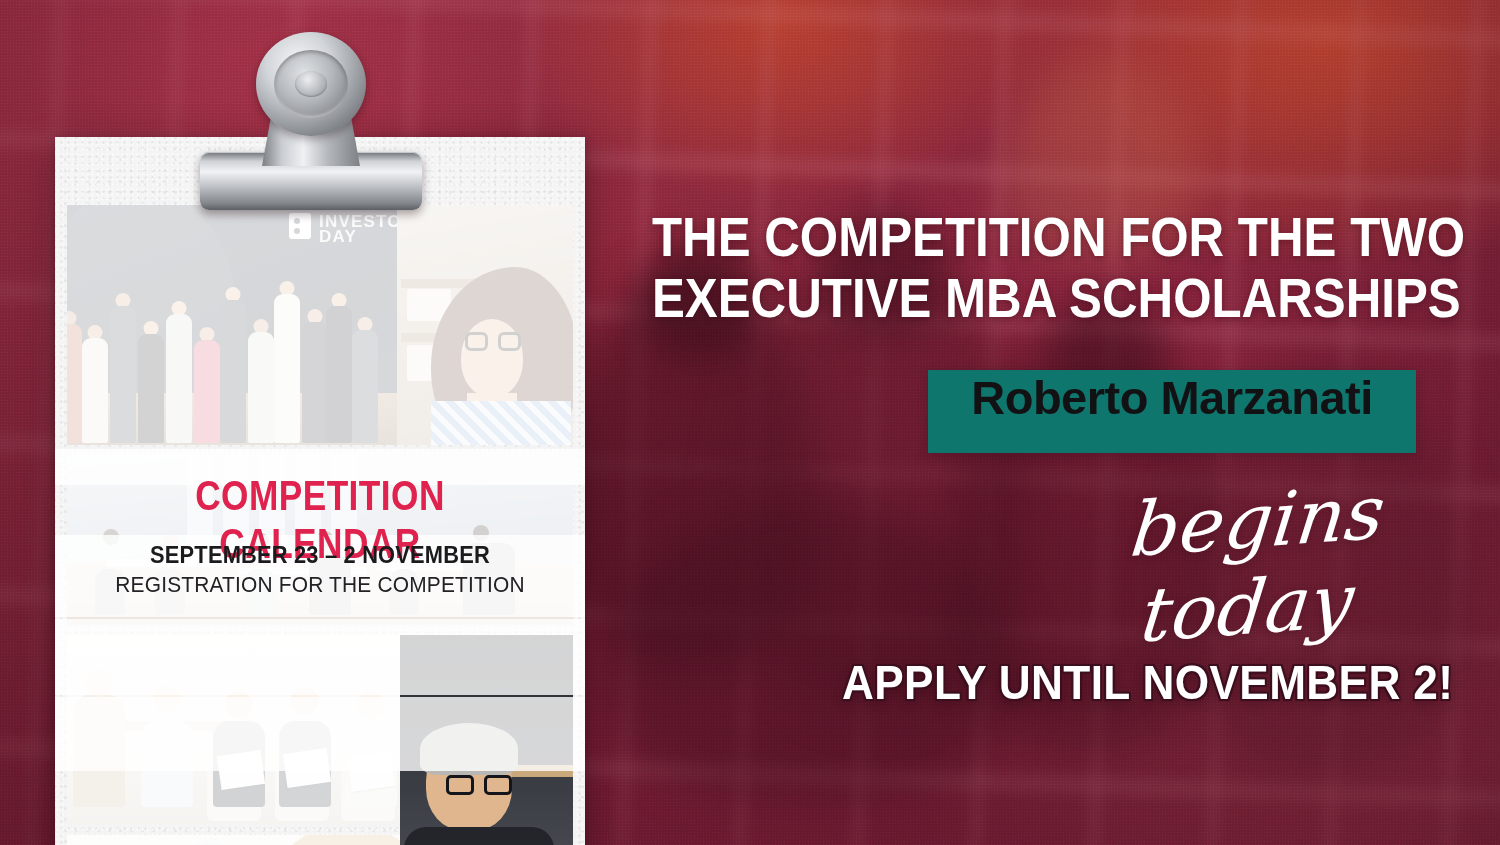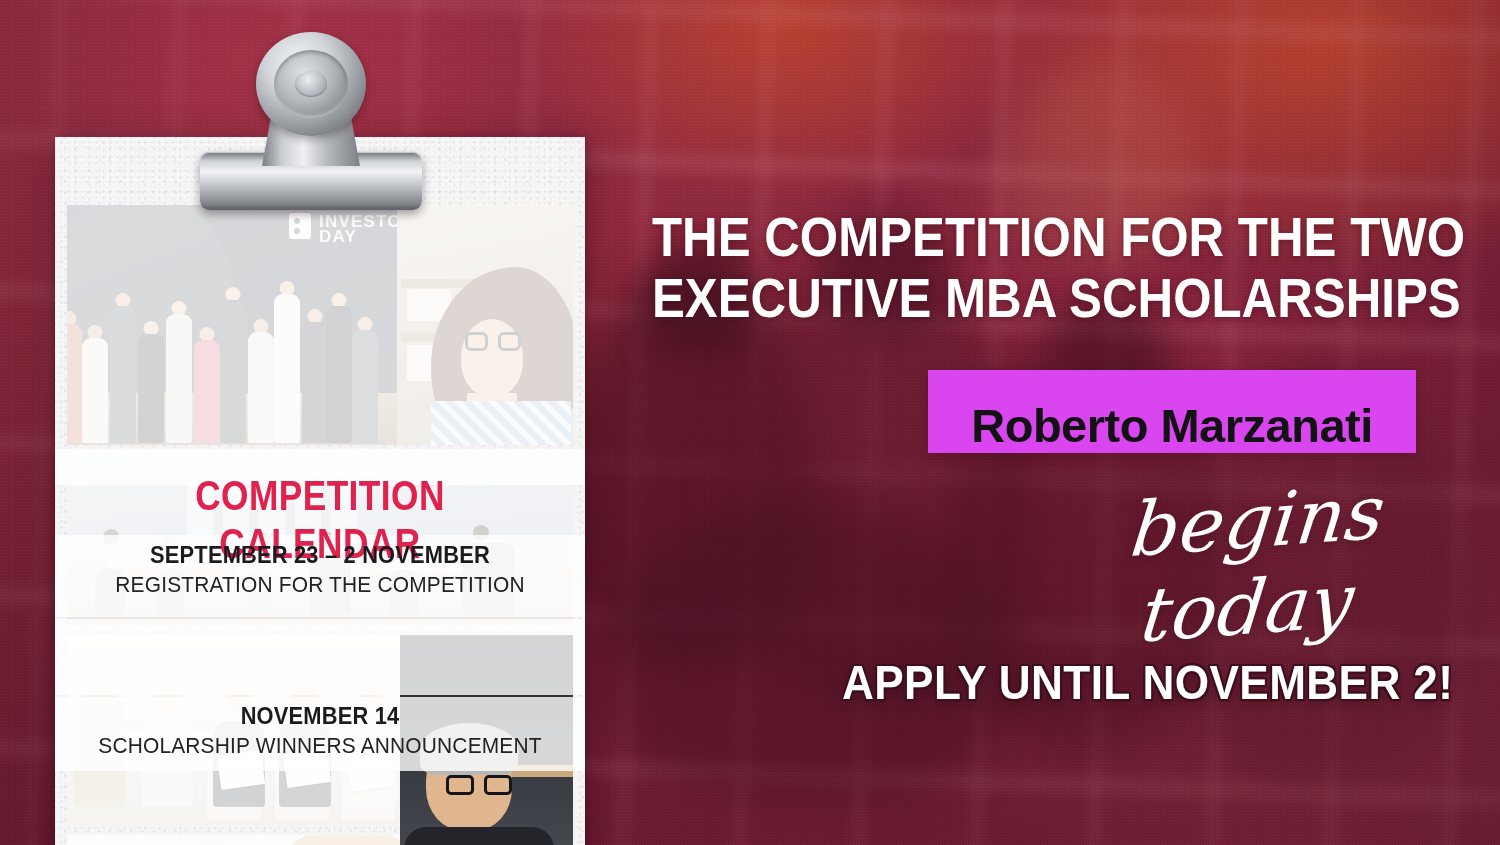--- a/index.html
+++ b/index.html
@@ -201,21 +201,21 @@
   .headline {
     position:absolute; left:652px; top:206px; width:790px;
     color:#fff; font-weight:700; font-size:56px; line-height:61px; letter-spacing:0px;
     text-transform:uppercase; transform:scaleX(.88); transform-origin:left top;
     text-shadow:0 2px 7px rgba(50,8,20,.35);
   }
   .headline div { white-space:nowrap; }
 
   .namebox {
     position:absolute; left:928px; top:370px; width:488px; height:83px;
-    background:#d946ef; display:flex; align-items:flex-end; justify-content:center;
+    background:#0f766e; display:flex; align-items:flex-start; justify-content:center;
     box-shadow:0 2px 10px rgba(40,6,18,.22);
   }
   .namebox span { color:#121214; font-weight:700; font-size:47px; letter-spacing:-.5px; }
 
   .script {
     position:absolute; left:1078px; top:478px; width:350px; text-align:center;
     color:#fff; font-size:74px; line-height:86px;
     font-family:"DejaVu Serif", serif; font-style:italic; font-weight:400;
     transform: rotate(-4.2deg) skewX(-11deg) scaleX(1.02);
     text-shadow:0 2px 8px rgba(40,6,18,.28);
@@ -419,24 +419,20 @@
       <div class="tband" style="top:398px; height:82px;"></div>
       <div class="tband" style="top:482px; height:76px;"></div>
       <div class="tband" style="top:560px; height:74px;"></div>
 
       <div class="cal-title">COMPETITION CALENDAR</div>
 
       <div class="cal-block b1">
         <div class="cal-date">SEPTEMBER 23 – 2 NOVEMBER</div>
         <div class="cal-desc">REGISTRATION FOR THE COMPETITION</div>
       </div>
-      <div class="cal-block b3">
-        <div class="cal-date">NOVEMBER 14</div>
-        <div class="cal-desc">SCHOLARSHIP WINNERS ANNOUNCEMENT</div>
-      </div>
 
     </div>
   </div>
 
   <div class="clip">
     <div class="clip-bar"></div>
     <div class="clip-neck"></div>
     <div class="clip-knob"></div>
     <div class="clip-ring"></div>
     <div class="clip-pin"></div>

